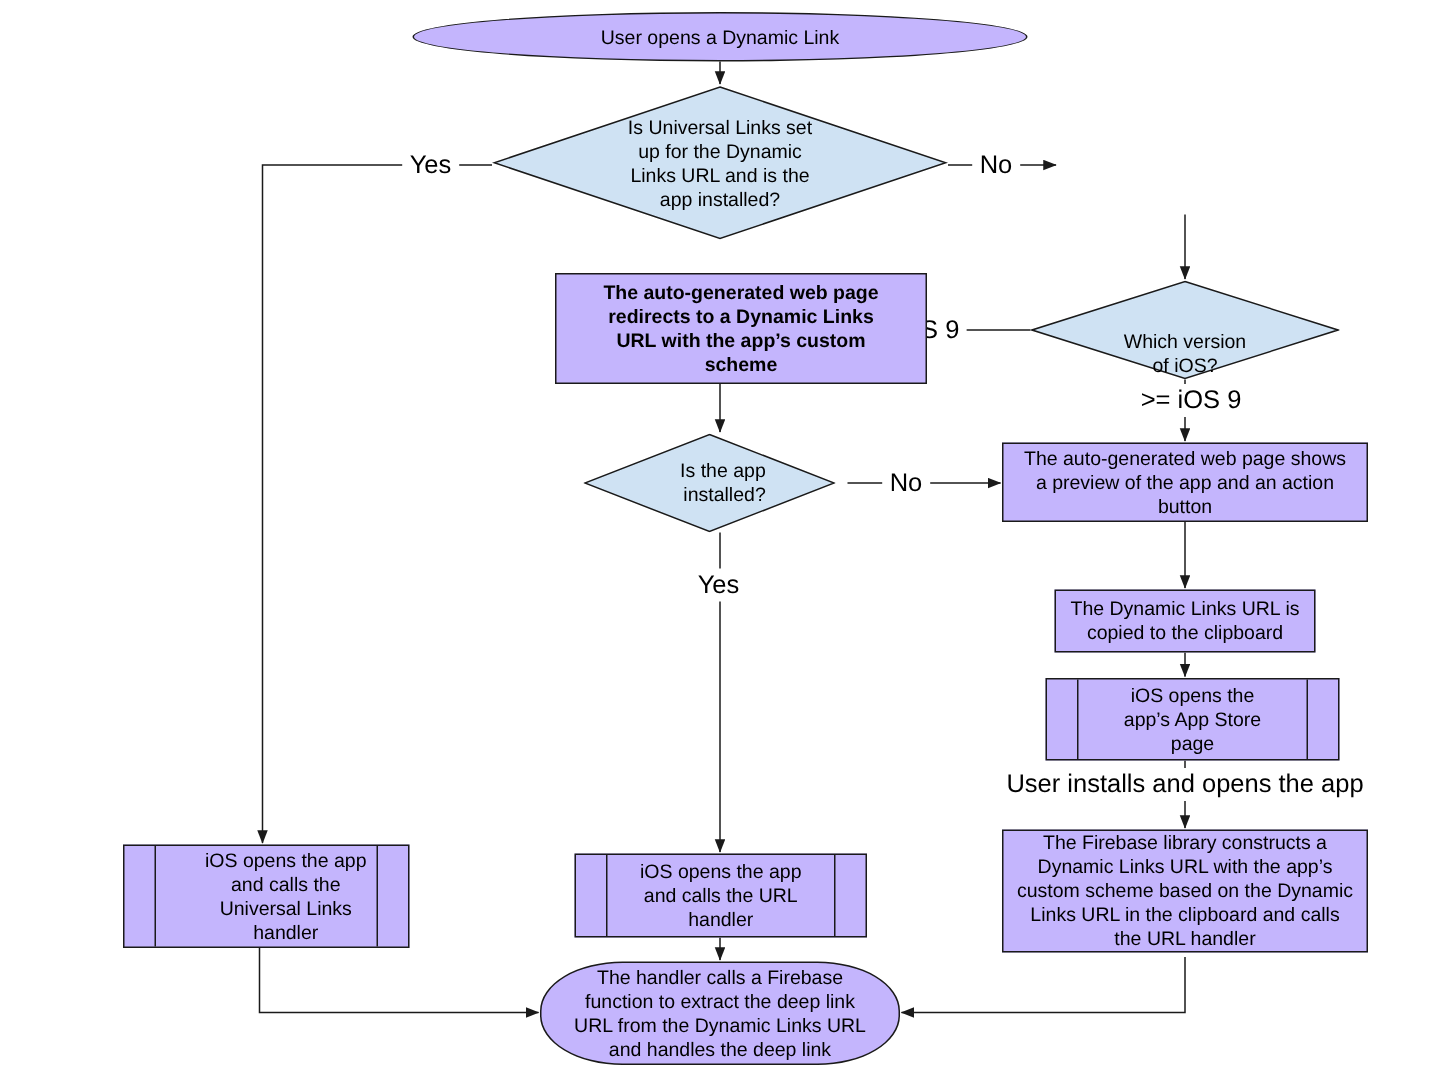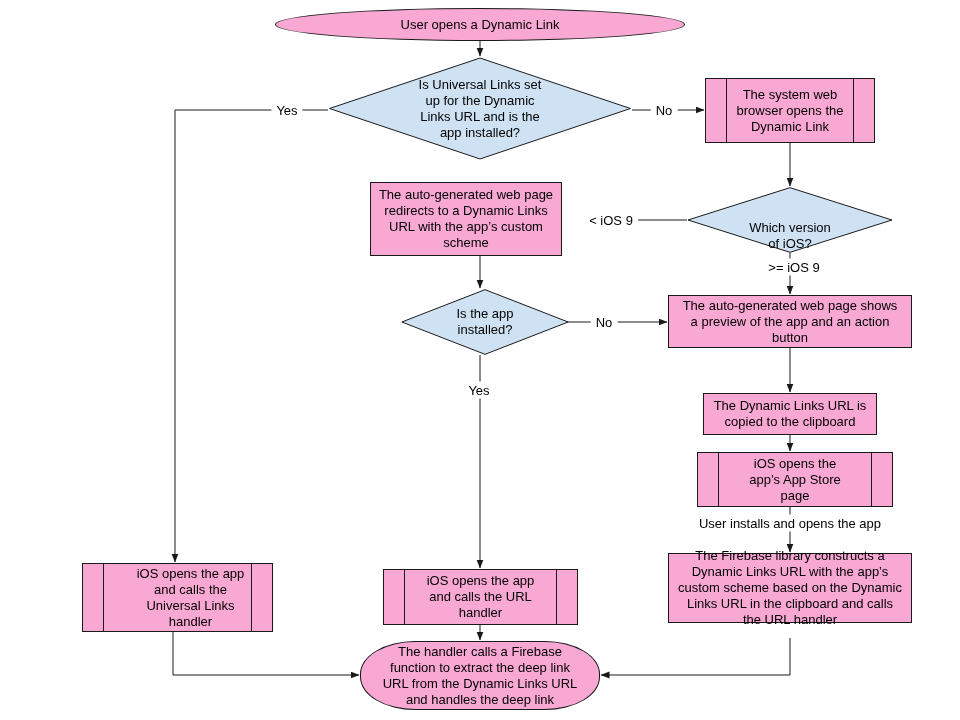--- a/index.html
+++ b/index.html
@@ -21,38 +21,38 @@
     fill: none;
     stroke: #1a1a1a;
     stroke-width: 1;
   }
   .edge-label {
     position: absolute;
     z-index: 2;
     transform: translate(-50%, -50%);
     background: #ffffff;
     padding: 1px 5px;
-    font-size: 13px;
+    font-size: 17px;
     color: #000000;
     white-space: nowrap;
   }
   .node {
     position: absolute;
     z-index: 3;
     display: flex;
     align-items: center;
     justify-content: center;
     text-align: center;
     font-size: 13px;
     line-height: 16px;
     color: #000000;
     box-sizing: border-box;
   }
   .box {
-    background: #f9a8d4;
+    background: #c4b5fd;
     border: 1px solid #1a1a1a;
     align-items: center;
   }
   .predefined::before, .predefined::after {
     content: "";
     position: absolute;
     top: 0; bottom: 0;
     width: 0;
     border-left: 1px solid #1a1a1a;
   }
@@ -114,55 +114,52 @@
     <span class="node-text">User opens a Dynamic Link</span>
   </div>
 
   <div class="node decision" style="left:328px; top:57px; width:304px; height:103px;">
     <svg class="diamond" viewBox="0 0 200 100" preserveAspectRatio="none">
       <polygon points="100,1 199,50 100,99 1,50"></polygon>
     </svg>
     <span class="node-text" style="width:140px;">Is Universal Links set up for the Dynamic Links URL and is the app installed?</span>
   </div>
 
-  <div class="node box predefined" style="left:705px; top:78px; width:170px; height:65px;">
-    <span class="node-text" style="width:108px;">The system web browser opens the Dynamic Link</span>
-  </div>
 
   <div class="node decision" style="left:687px; top:187px; width:206px; height:66px;">
     <svg class="diamond" viewBox="0 0 200 100" preserveAspectRatio="none">
       <polygon points="100,1 199,50 100,99 1,50"></polygon>
     </svg>
     <span class="node-text" style="width:95px;margin-top:32px;">Which version of iOS?</span>
   </div>
 
-  <div class="node box" style="left:370px; top:182px; width:192px; height:74px;">
+  <div class="node box" style="left:370px; top:182px; width:248px; height:74px;font-weight:bold;">
     <span class="node-text" style="width:185px;">The auto-generated web page redirects to a Dynamic Links URL with the app’s custom scheme</span>
   </div>
 
-  <div class="node decision" style="left:401px; top:289px; width:168px; height:66px;">
+  <div class="node decision" style="left:389px; top:289px; width:168px; height:66px;text-align:right;">
     <svg class="diamond" viewBox="0 0 200 100" preserveAspectRatio="none">
       <polygon points="100,1 199,50 100,99 1,50"></polygon>
     </svg>
     <span class="node-text" style="width:75px;">Is the app installed?</span>
   </div>
 
   <div class="node box" style="left:668px; top:295px; width:244px; height:53px;">
     <span class="node-text" style="width:215px;">The auto-generated web page shows a preview of the app and an action button</span>
   </div>
 
   <div class="node box" style="left:703px; top:393px; width:174px; height:42px;">
     <span class="node-text" style="width:165px;">The Dynamic Links URL is copied to the clipboard</span>
   </div>
 
   <div class="node box predefined" style="left:697px; top:452px; width:196px; height:55px;">
     <span class="node-text" style="width:110px;">iOS opens the app’s App Store page</span>
   </div>
 
-  <div class="node box" style="left:668px; top:553px; width:244px; height:70px;">
+  <div class="node box" style="left:668px; top:553px; width:244px; height:82px;">
     <span class="node-text" style="width:225px;">The Firebase library constructs a Dynamic Links URL with the app’s custom scheme based on the Dynamic Links URL in the clipboard and calls the URL handler</span>
   </div>
 
   <div class="node box predefined" style="left:82px; top:563px; width:191px; height:69px;padding-left:26px;">
     <span class="node-text" style="width:120px;">iOS opens the app and calls the Universal Links handler</span>
   </div>
 
   <div class="node box predefined" style="left:383px; top:569px; width:195px; height:56px;">
     <span class="node-text" style="width:120px;">iOS opens the app and calls the URL handler</span>
   </div>

